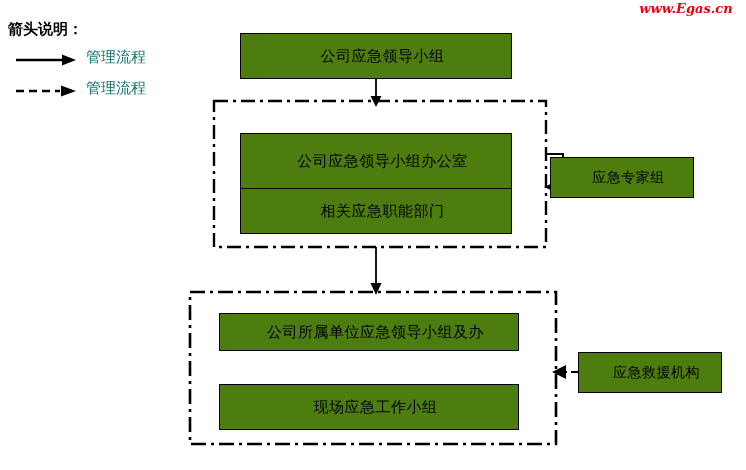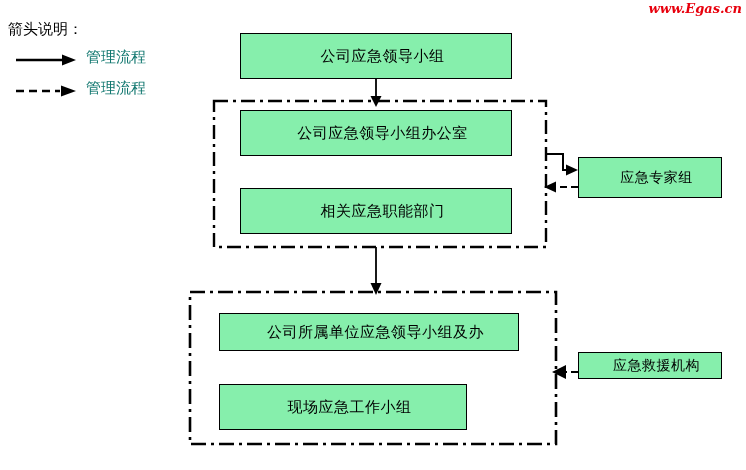--- a/index.html
+++ b/index.html
@@ -14,36 +14,37 @@
     height: 470px;
     background: #ffffff;
     overflow: hidden;
     font-family: "DejaVu Sans", "Liberation Sans", sans-serif;
   }
   .watermark {
     position: absolute;
     left: 630px;
     top: 1px;
     width: 112px;
-    text-align: right;
+    text-align: center;
     color: #e8000d;
     font-family: "DejaVu Serif", "Liberation Serif", serif;
     font-style: italic;
     font-weight: bold;
     font-size: 13px;
     letter-spacing: 0px;
     white-space: nowrap;
   }
   .legend-title {
     position: absolute;
     left: 8px;
     top: 20px;
     font-size: 15px;
     color: #000000;
     white-space: nowrap;
+    font-weight: bold;
   }
   .legend-row {
     position: absolute;
     left: 14px;
     height: 22px;
   }
   .legend-row.r1 { top: 50px; }
   .legend-row.r2 { top: 81px; }
   .legend-label {
     position: absolute;
@@ -56,21 +57,21 @@
   .legend-arrow {
     position: absolute;
     left: 0px;
     top: 0px;
   }
 
   .node {
     position: absolute;
     box-sizing: border-box;
     border: 1px solid #000000;
-    background: #86efac;
+    background: #4d7c0f;
     display: flex;
     align-items: center;
     justify-content: center;
     color: #000000;
     font-size: 15px;
     letter-spacing: 0.5px;
     white-space: nowrap;
     padding-left: 13px;
   }
   .node.small { font-size: 14px; }
@@ -83,26 +84,26 @@
   }
   .group-box .dashdot-svg {
     position: absolute;
     left: -2px;
     top: -2px;
     pointer-events: none;
   }
 
   
   #node-top        { left: 240px; top: 33px;  width: 272px; height: 46px; }
-  #node-office     { left: 240px; top: 110px; width: 272px; height: 46px; }
+  #node-office     { left: 240px; top: 133px; width: 272px; height: 56px; }
   #node-dept       { left: 240px; top: 188px; width: 272px; height: 46px; }
   #node-unit-lead  { left: 219px; top: 313px; width: 300px; height: 38px; }
-  #node-site       { left: 219px; top: 384px; width: 248px; height: 46px; }
-  #node-expert     { left: 578px; top: 157px; width: 144px; height: 41px; }
-  #node-rescue     { left: 578px; top: 352px; width: 144px; height: 27px; }
+  #node-site       { left: 219px; top: 384px; width: 300px; height: 46px; }
+  #node-expert     { left: 550px; top: 157px; width: 144px; height: 41px; }
+  #node-rescue     { left: 578px; top: 352px; width: 144px; height: 41px; }
 
   #group-upper { left: 214px; top: 101px; width: 332px; height: 146px; }
   #group-lower { left: 190px; top: 292px; width: 366px; height: 152px; }
 
   .conn-svg {
     position: absolute;
     left: 0;
     top: 0;
     width: 746px;
     height: 470px;

